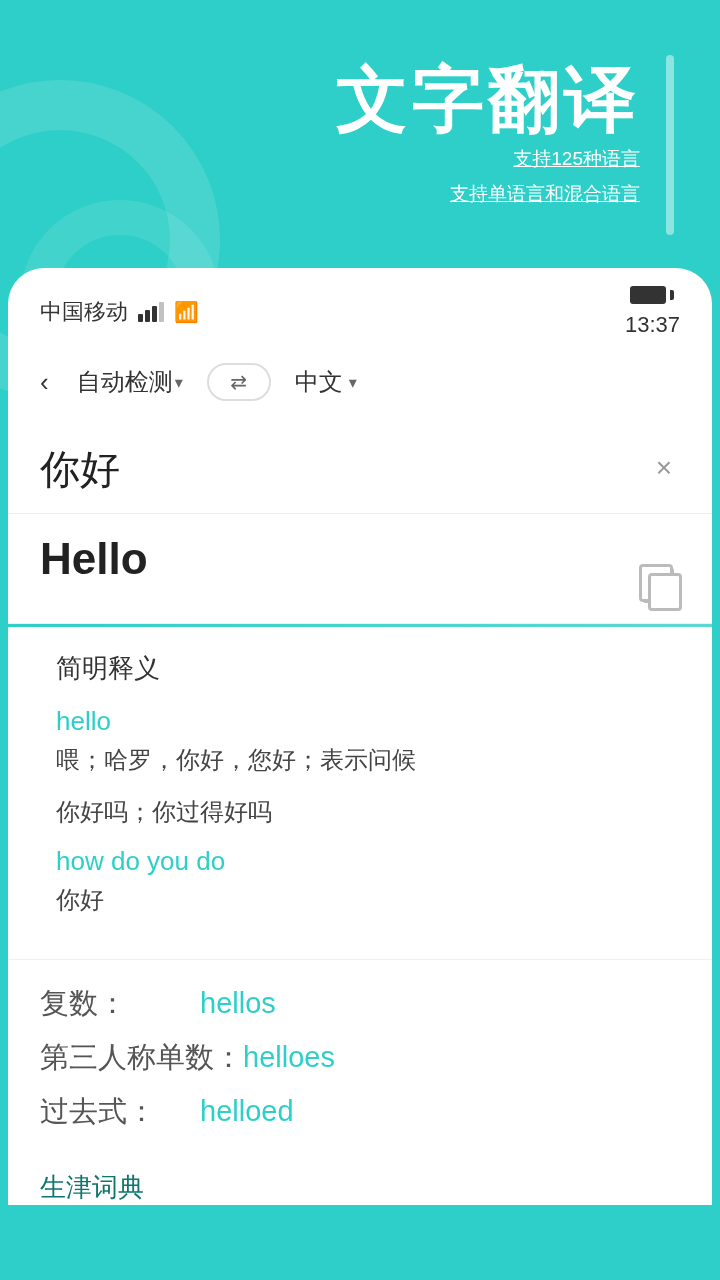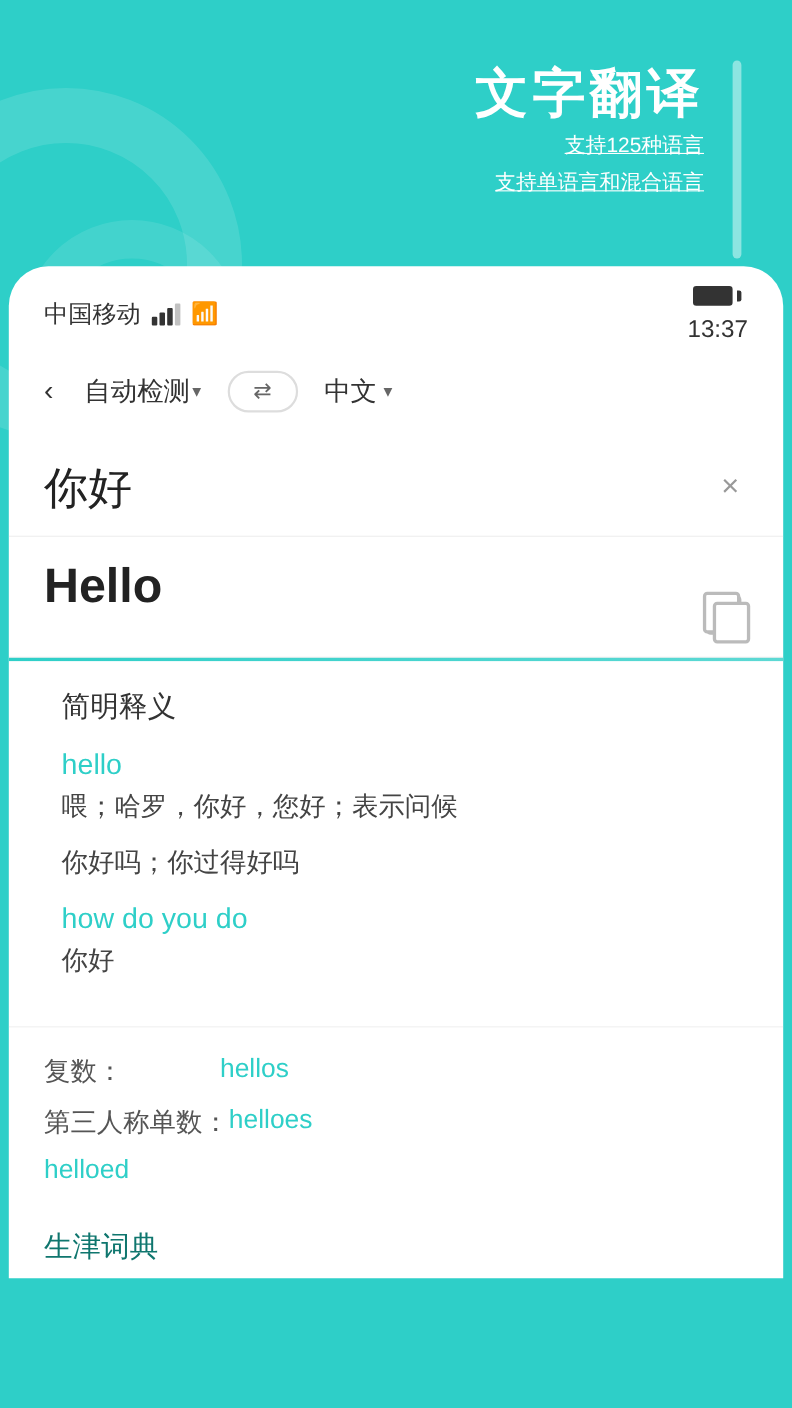--- a/index.html
+++ b/index.html
@@ -38,21 +38,21 @@
       position: relative;
       padding: 60px 40px 40px 40px;
       display: flex;
       flex-direction: column;
       align-items: flex-end;
       padding-right: 80px;
     }
 
     .main-title {
       color: white;
-      font-size: 48px;
+      font-size: 72px;
       font-weight: 700;
       letter-spacing: 4px;
       line-height: 1.1;
     }
 
     .sub-title1, .sub-title2 {
       color: white;
       font-size: 19px;
       font-weight: 400;
       margin-top: 6px;
@@ -329,23 +329,23 @@
     }
 
     
     .forms-section {
       padding: 24px 32px 8px 32px;
       border-top: 1px solid #f0f0f0;
     }
 
     .form-row {
       display: flex;
-      align-items: flex-start;
+      align-items: center;
       margin-bottom: 14px;
-      font-size: 24px;
+      font-size: 29px;
     }
 
     .form-label {
       color: #555;
       min-width: 160px;
     }
 
     .form-value {
       color: #2ECFC8;
       font-weight: 500;
@@ -451,20 +451,21 @@
   <div class="forms-section">
     <div class="form-row">
       <span class="form-label">复数：</span>
       <span class="form-value">hellos</span>
     </div>
     <div class="form-row">
       <span class="form-label">第三人称单数：</span>
       <span class="form-value">helloes</span>
     </div>
     <div class="form-row">
+      <span class="form-label">过去式：</span>
       <span class="form-value">helloed</span>
     </div>
   </div>
 
   <div class="more-section">
     <div class="more-title">生津词典</div>
   </div>
 
 </div>
 

